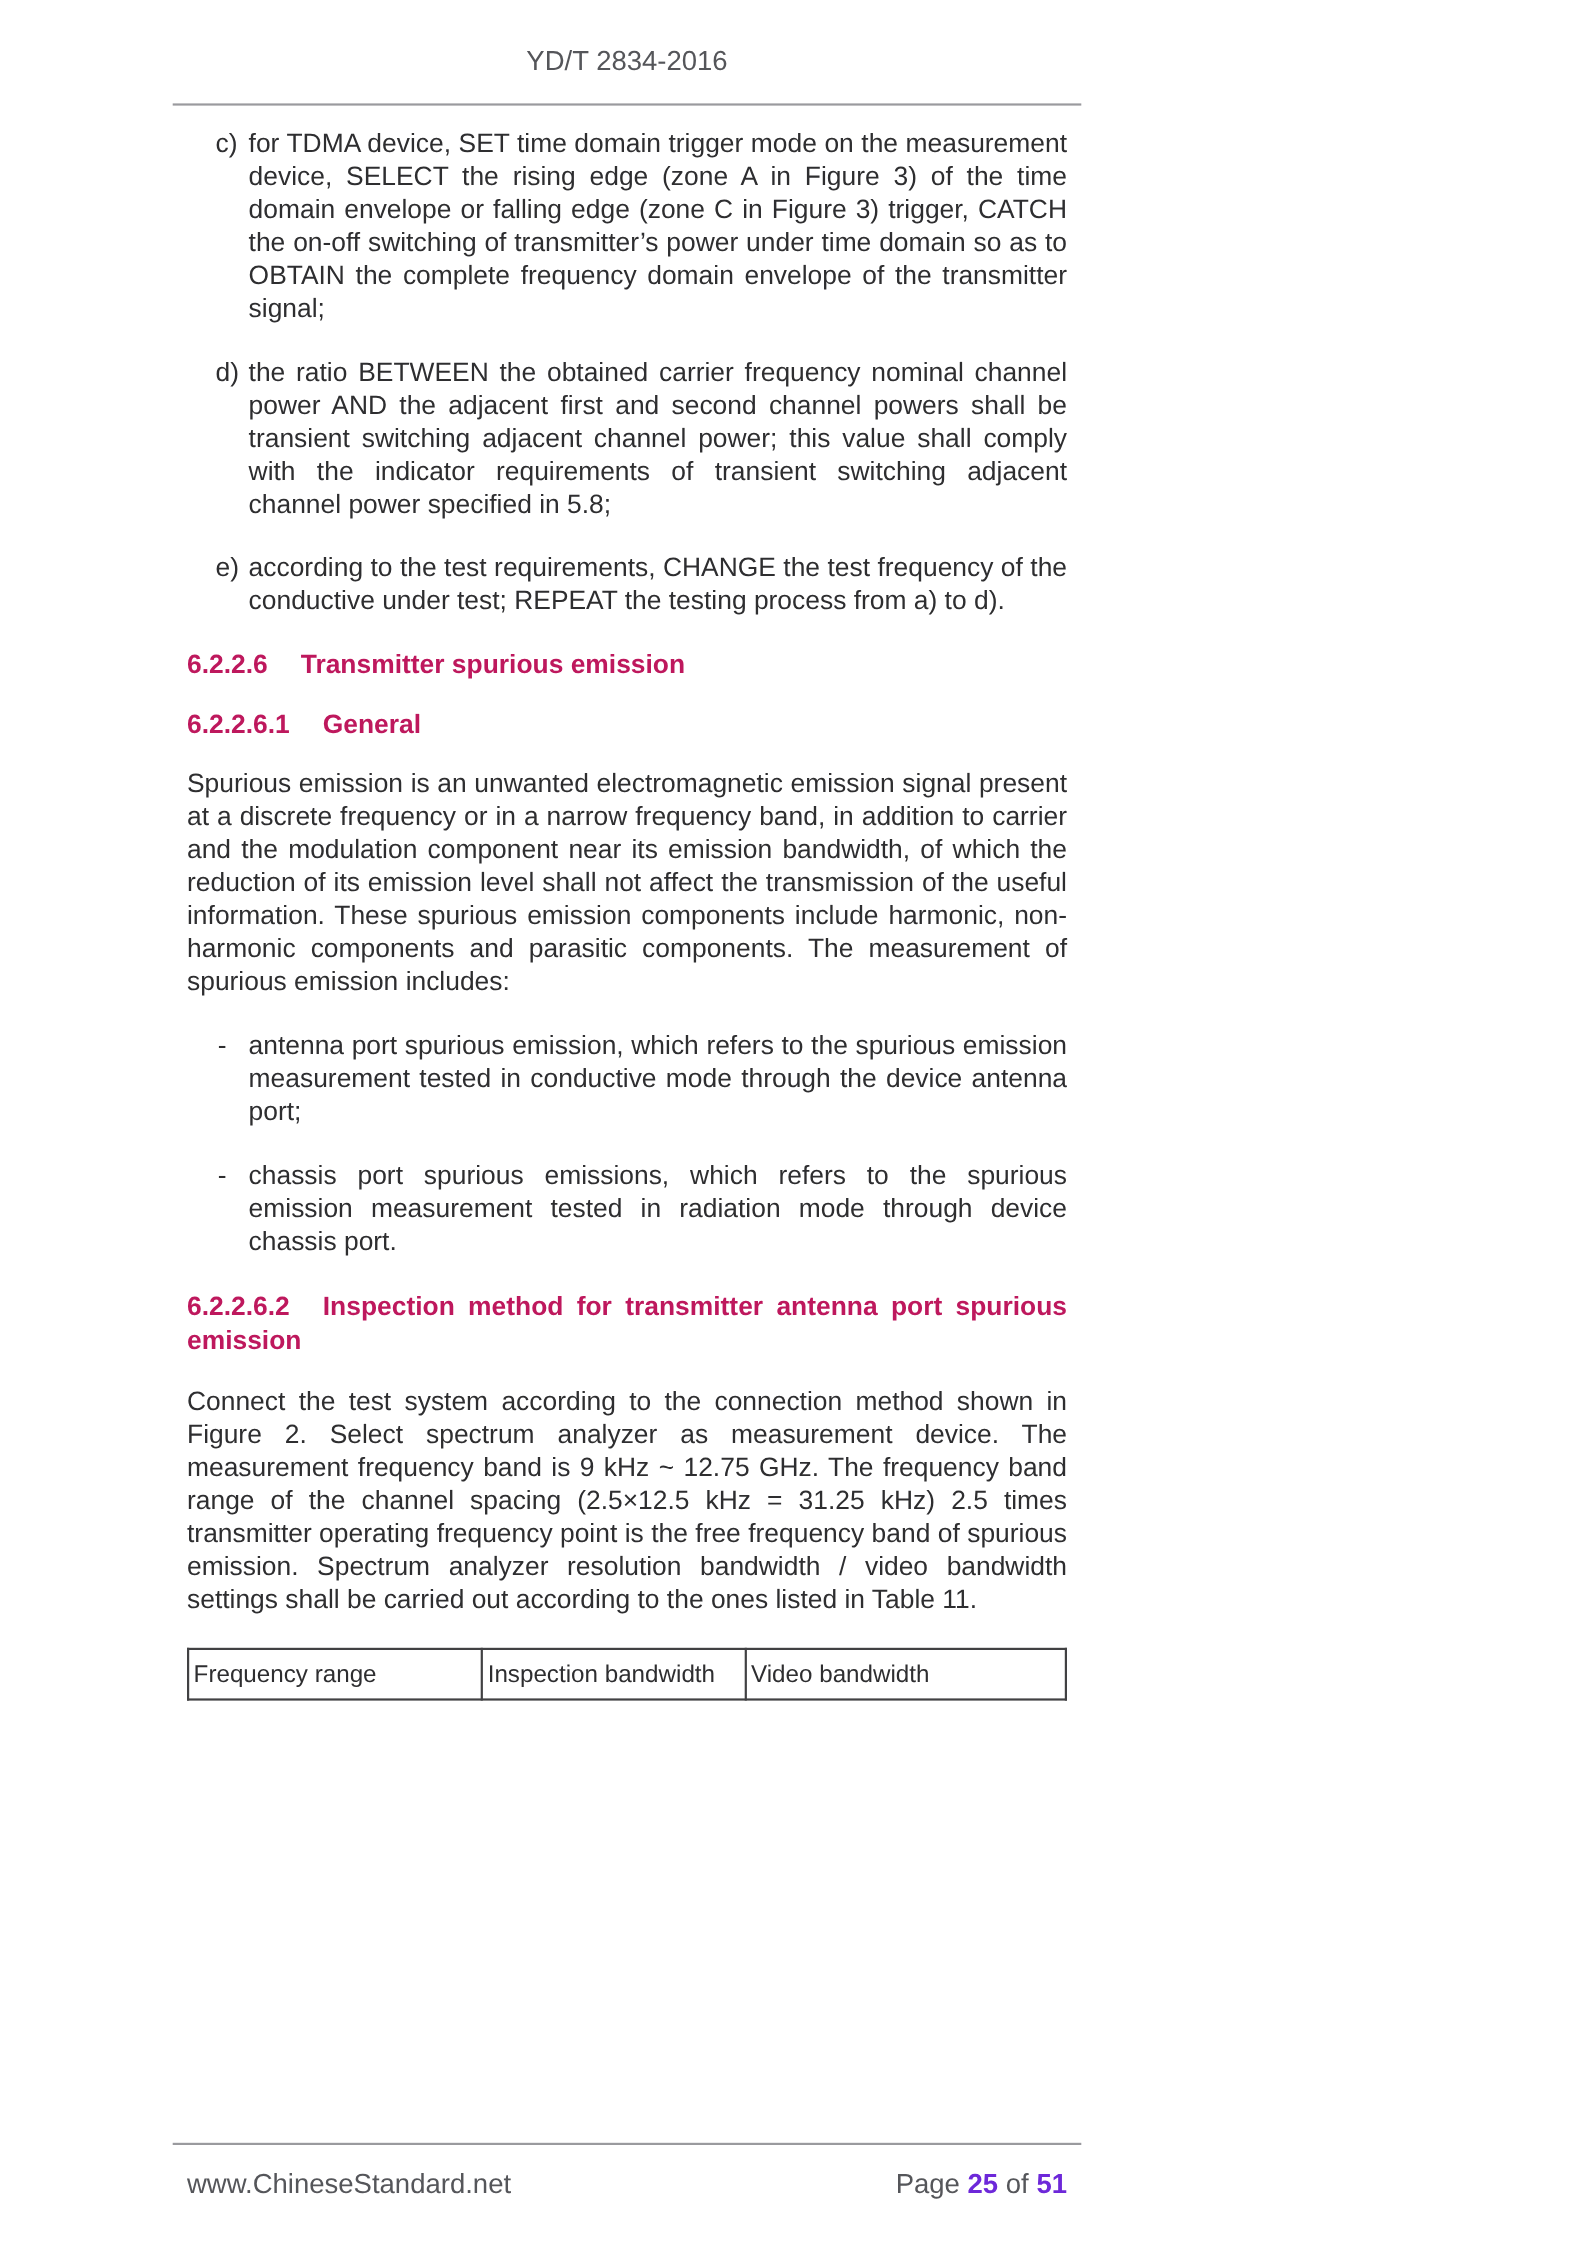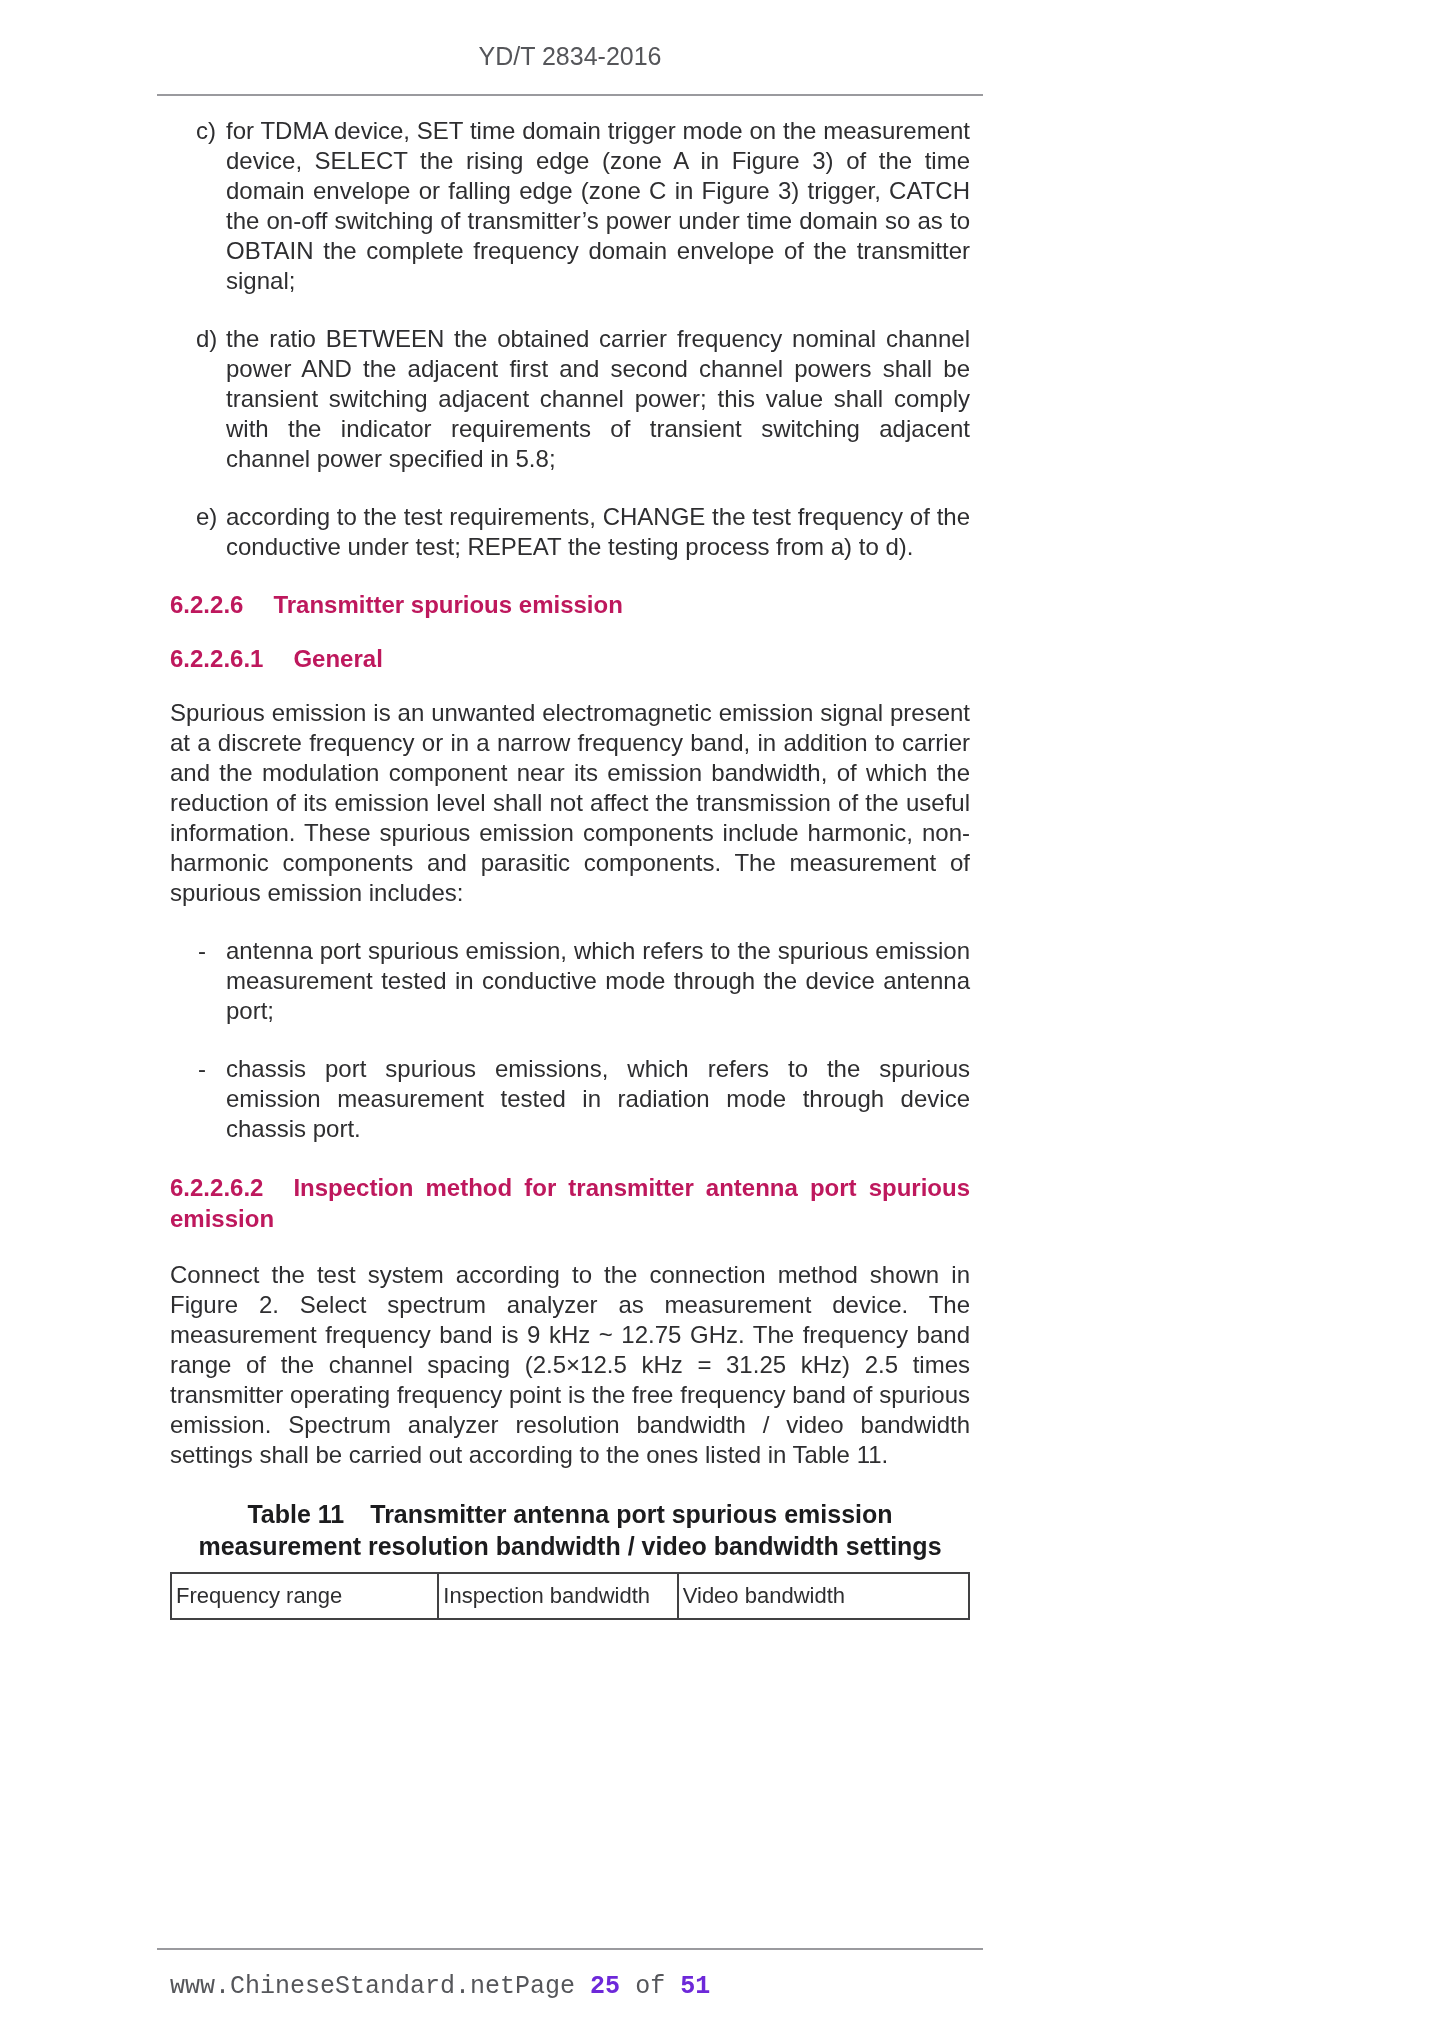--- a/index.html
+++ b/index.html
@@ -100,23 +100,23 @@
     text-align: left;
     color: #2e2e30;
   }
   
   .footer-row {
     position: absolute;
     top: 1972px;
     left: 170px;
     width: 800px;
     display: flex;
+    justify-content: space-between;
     font-size: 25px;
     color: #55565a;
-    font-family: Liberation Mono, monospace;
   }
   .footer-row b { color: #6d28d9; }
 </style>
 </head>
 <body>
 
 <div class="sheet">
 
   <div class="header-wrap">
     <div class="std-num">YD/T 2834-2016</div>
@@ -159,23 +159,20 @@
       <span class="li-label">-</span>
       <span>chassis port spurious emissions, which refers to the spurious emission measurement tested in radiation mode through device chassis port.</span>
     </div>
 
     <div class="sec-h justify">
       <span>6.2.2.6.2</span><span class="gap"></span><span>Inspection method for transmitter antenna port spurious emission</span>
     </div>
 
     <div class="para">Connect the test system according to the connection method shown in Figure 2. Select spectrum analyzer as measurement device. The measurement frequency band is 9 kHz ~ 12.75 GHz. The frequency band range of the channel spacing (2.5×12.5 kHz = 31.25 kHz) 2.5 times transmitter operating frequency point is the free frequency band of spurious emission. Spectrum analyzer resolution bandwidth / video bandwidth settings shall be carried out according to the ones listed in Table 11.</div>
 
-    <div class="caption">
-      <span>Table 11</span><span class="cap-gap"></span><span>Transmitter antenna port spurious emission measurement resolution bandwidth / video bandwidth settings</span>
-    </div>
 
     <table class="t11">
       <colgroup>
         <col style="width:33.5%">
         <col style="width:30%">
         <col style="width:36.5%">
       </colgroup>
       <thead>
         <tr>
           <th>Frequency range</th>

